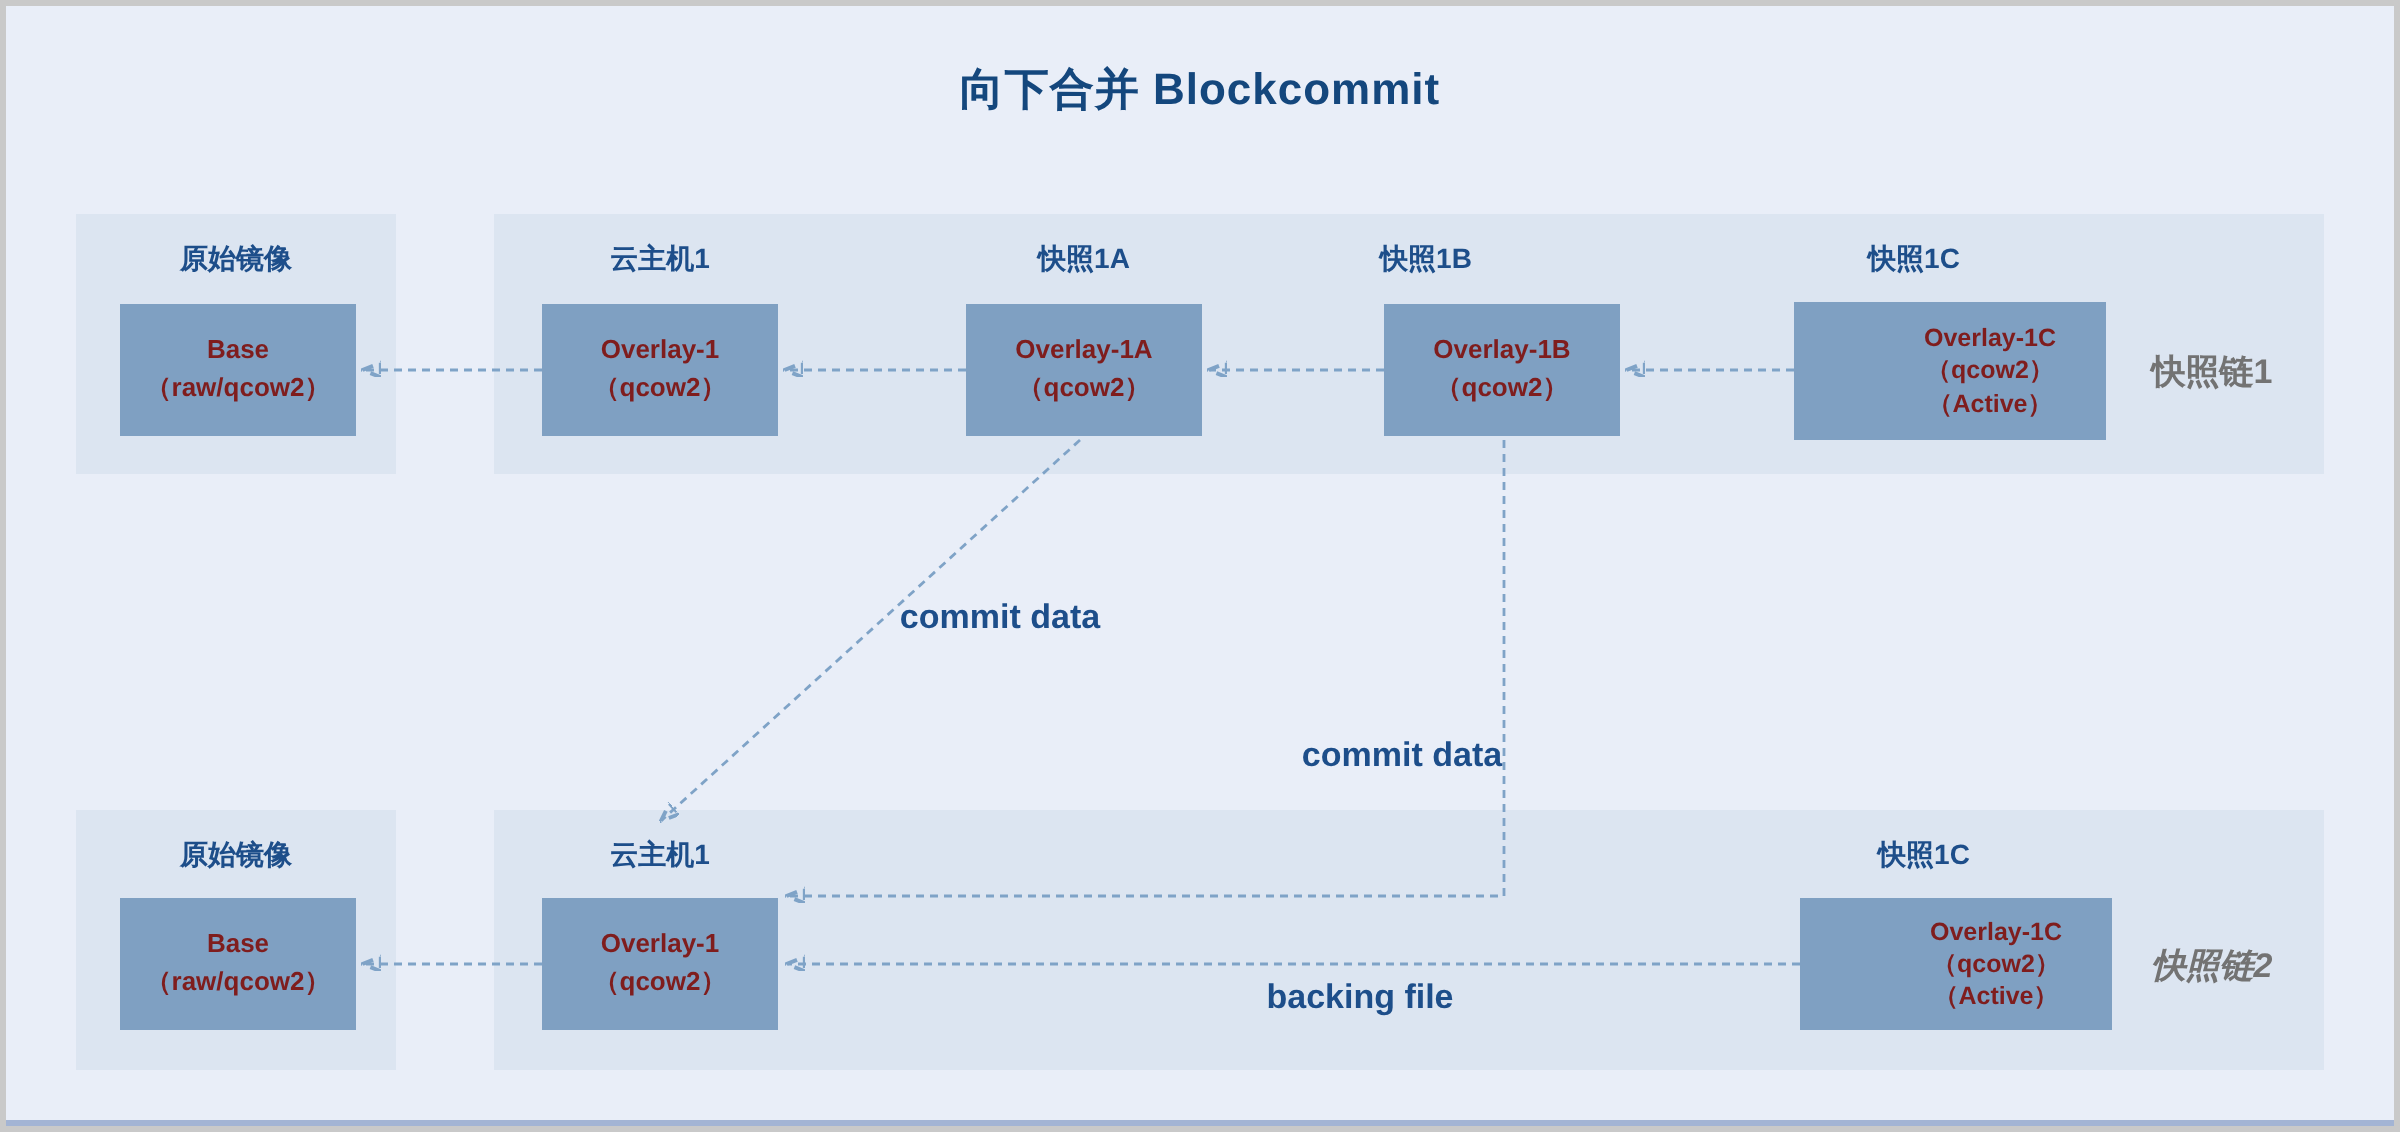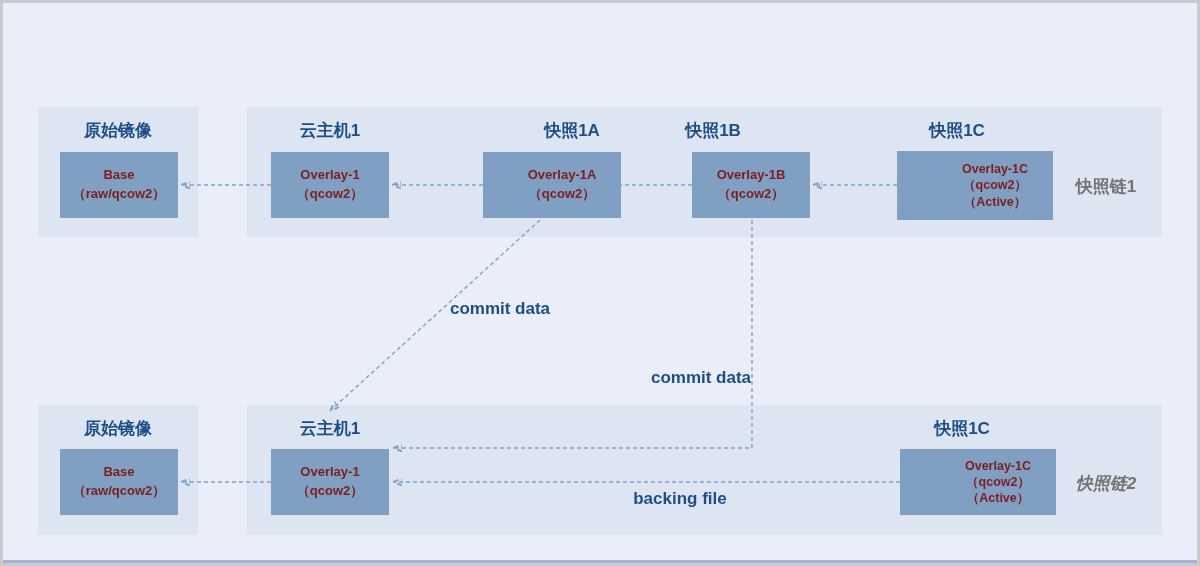--- a/index.html
+++ b/index.html
@@ -29,21 +29,21 @@
     color: #14477d;
     letter-spacing: 0.5px;
   }
   .panel {
     position: absolute;
     background: #dce5f1;
   }
   .group-label {
     position: absolute;
     transform: translate(-50%, -50%);
-    font-size: 17px; font-weight: 600;
+    font-size: 14px; font-weight: 600;
     color: #1d4e8a;
     white-space: nowrap;
   }
   .chain-name {
     position: absolute;
     transform: translate(-50%, -50%);
     font-size: 17px; font-weight: 700;
     color: #737373;
     white-space: nowrap;
   }
@@ -83,38 +83,39 @@
   }
 </style>
 </head>
 <body>
 
 <div class="canvas">
 
   <div class="frame"></div>
   <div class="bottom-accent"></div>
 
+  <div class="diagram-title">向下合并 Blockcommit</div>
 
   <div class="panel" style="left:38px; top:107px; width:160px; height:130px;"></div>
   <div class="panel" style="left:247px; top:107px; width:915px; height:130px;"></div>
 
   <div class="group-label" style="left:118px; top:130px;">原始镜像</div>
   <div class="node-box" style="left:60px; top:152px; width:118px; height:66px;">
     <span>Base</span>
     <span>（raw/qcow2）</span>
   </div>
 
   <div class="group-label" style="left:330px; top:130px;">云主机1</div>
   <div class="node-box" style="left:271px; top:152px; width:118px; height:66px;">
     <span>Overlay-1</span>
     <span>（qcow2）</span>
   </div>
 
-  <div class="group-label" style="left:542px; top:130px;margin-left:30px;">快照1A</div>
-  <div class="node-box" style="left:483px; top:152px; width:118px; height:66px;padding-left:20px;">
+  <div class="group-label" style="left:542px; top:130px;">快照1A</div>
+  <div class="node-box" style="left:483px; top:152px; width:118px; height:66px;">
     <span>Overlay-1A</span>
     <span>（qcow2）</span>
   </div>
 
   <div class="group-label" style="left:713px; top:130px;">快照1B</div>
   <div class="node-box" style="left:692px; top:152px; width:118px; height:66px;">
     <span>Overlay-1B</span>
     <span>（qcow2）</span>
   </div>
 

